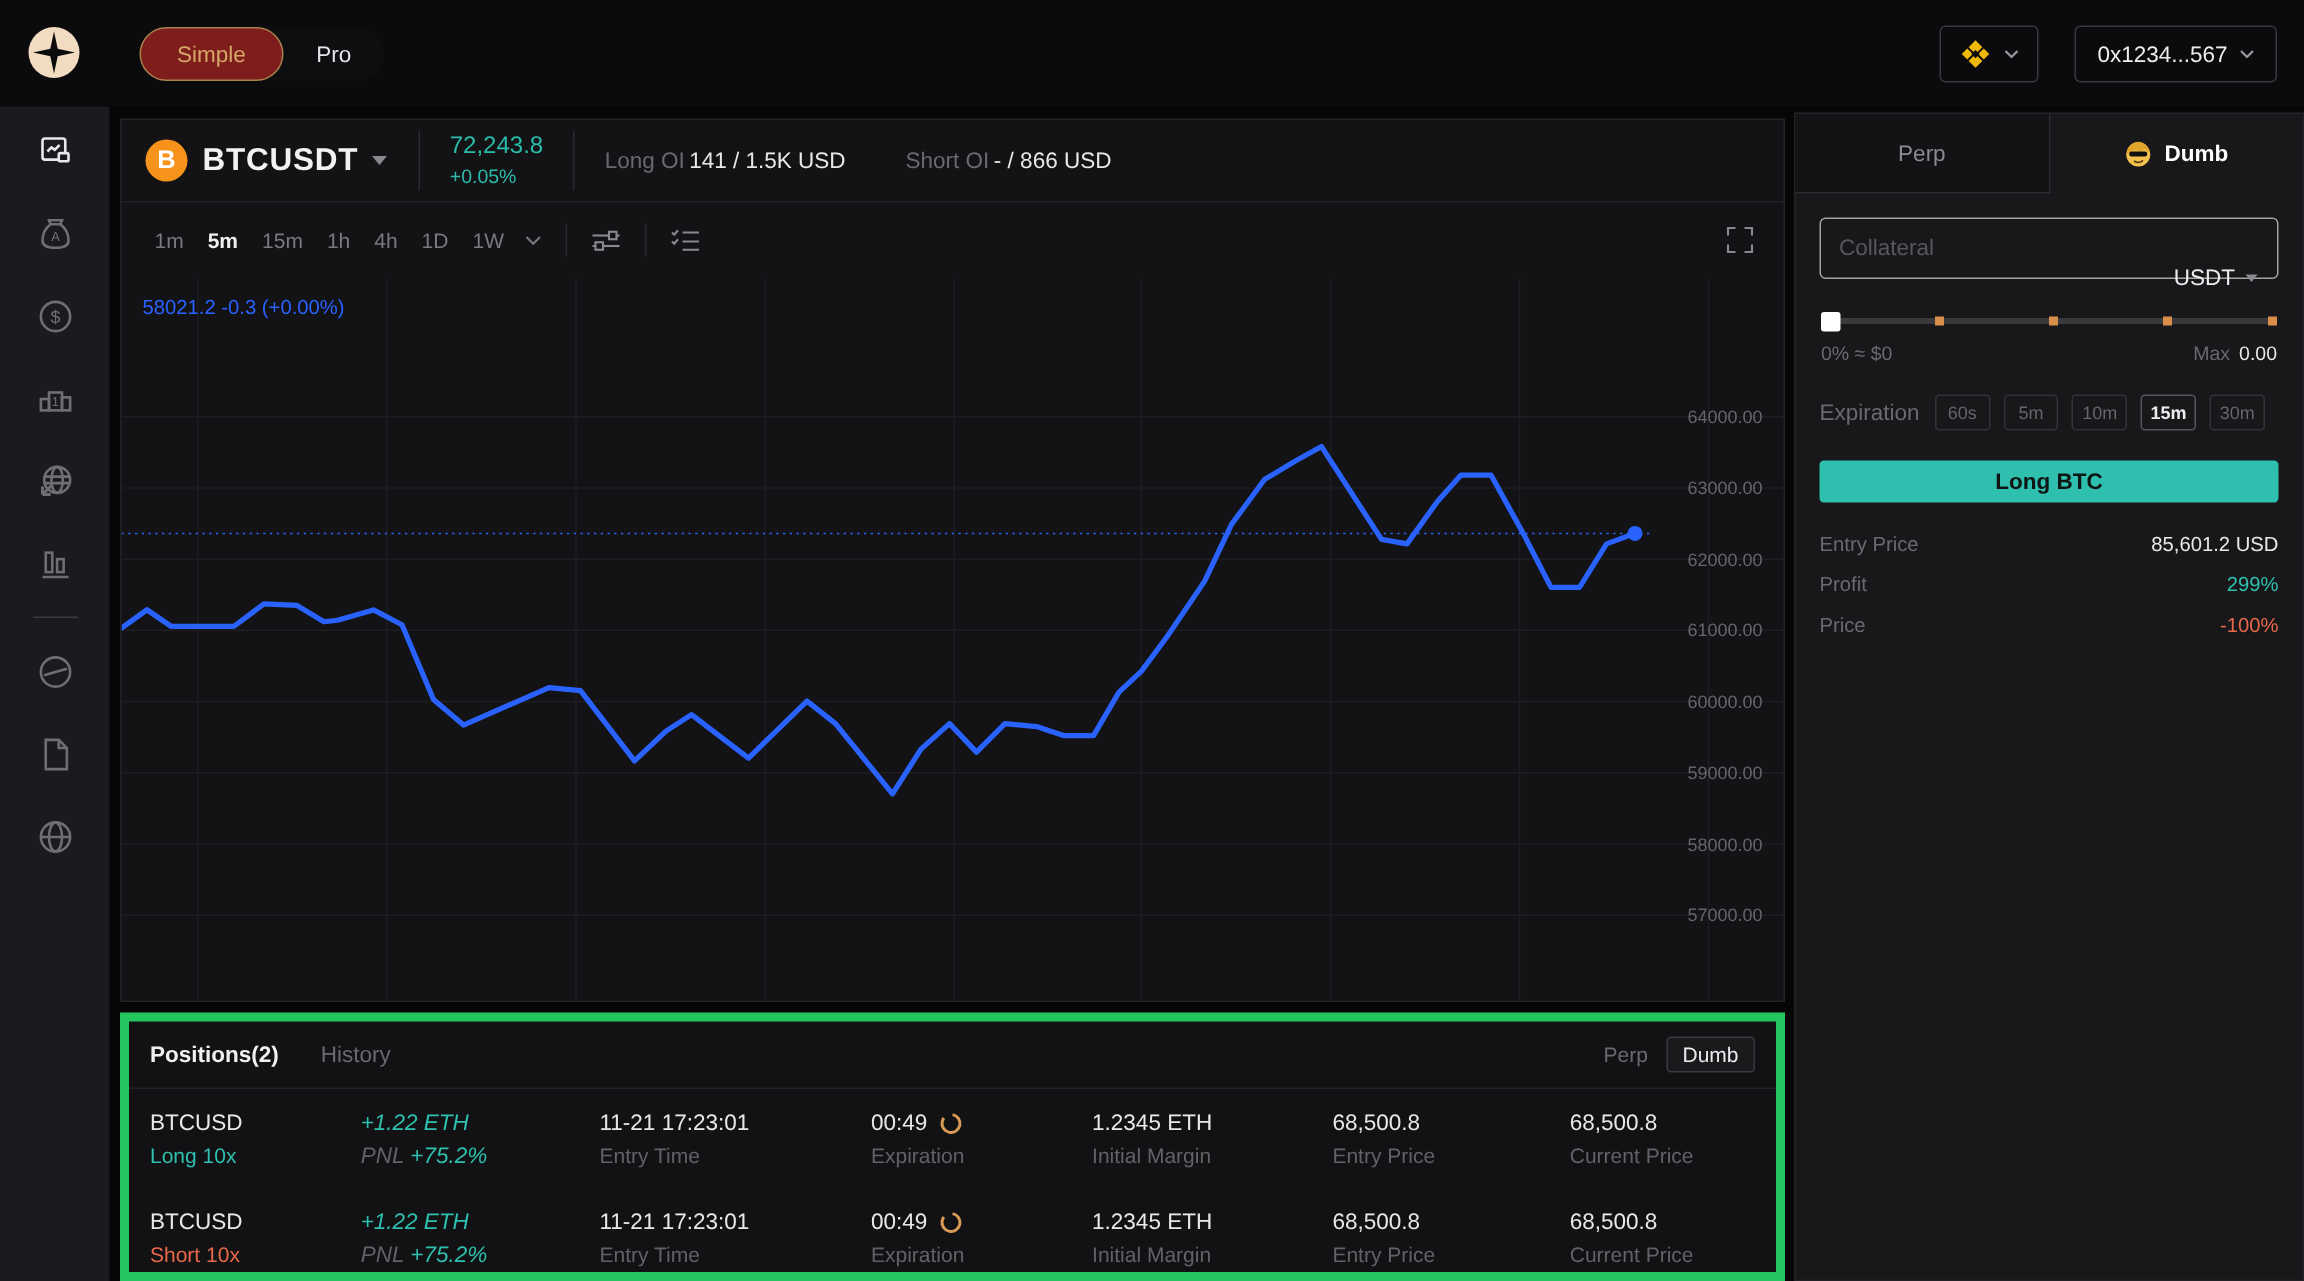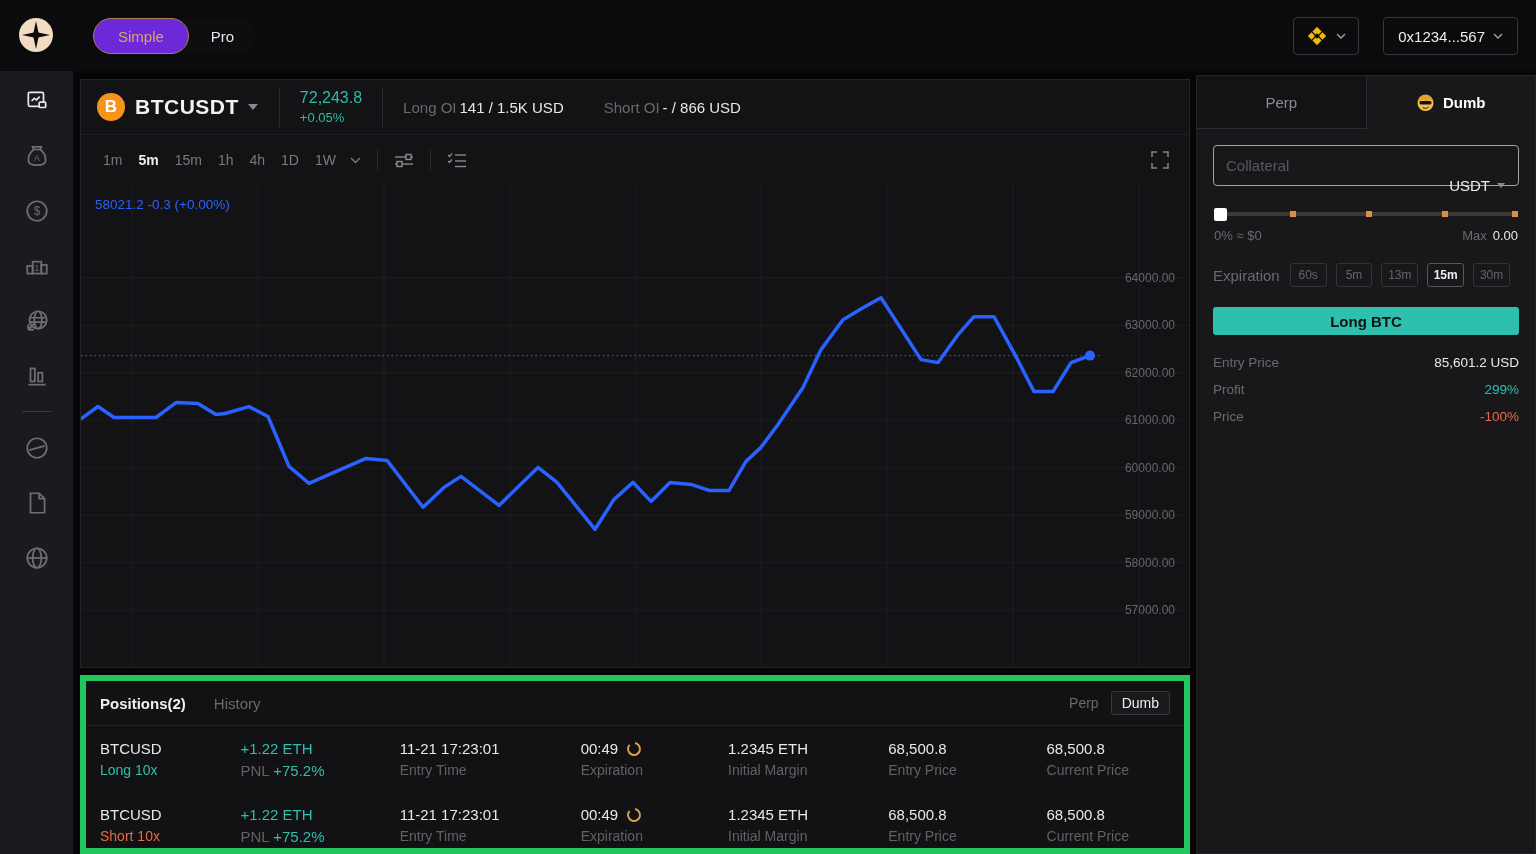--- a/index.html
+++ b/index.html
@@ -7,21 +7,21 @@
     font-family:"Liberation Sans", sans-serif; color:#E8E8EA; }
   svg { display:block; }
 
   
   .topbar { position:absolute; left:0; top:0; width:1536px; height:71px; background:#0B0B0D; z-index:5; }
   .logo { position:absolute; left:18px; top:17px; width:36px; height:36px; }
   .mode-toggle { position:absolute; left:93px; top:18px; height:36px; display:inline-flex;
     align-items:center; background:#0E0E10; border-radius:18px; }
   .mode-seg { height:36px; display:flex; align-items:center; padding:0 24px; font-size:15px;
     border-radius:18px; cursor:pointer; }
-  .mode-seg.simple { color:#D6A867; border:1px solid #A9824C; background:#6d28d9; }
+  .mode-seg.simple { color:#D6A867; border:1px solid #A9824C; background:#7f1d1d; }
   .mode-seg.pro { color:#E4E4E8; padding:0 22px; }
   .top-right { position:absolute; right:18px; top:17px; display:flex; gap:24px; }
   .chain-box, .wallet-box { height:38px; border:1px solid #38383C; border-radius:4px;
     display:flex; align-items:center; gap:8px; padding:0 12px; cursor:pointer; background:#0B0B0D; }
   .wallet-box { font-size:15px; color:#ECECEF; padding:0 14px; }
 
   
   .sidebar { position:absolute; left:0; top:71px; width:73px; height:783px; background:#1A1B1E; }
   .side-item { width:73px; height:55px; display:flex; align-items:center; justify-content:center;
     color:#6E6E73; cursor:pointer; }
@@ -70,21 +70,21 @@
   .pos-tab { font-size:15px; margin-right:28px; cursor:pointer; color:#6A6A6E; }
   .pos-tab.active { color:#F0F0F2; font-weight:bold; }
   .pos-tabs-right { margin-left:auto; display:flex; align-items:center; gap:12px; }
   .pos-filter-perp { color:#6A6A6E; font-size:14px; cursor:pointer; }
   .pos-filter-dumb { color:#ECECEF; font-size:14px; border:1px solid #3A3A3E; border-radius:3px;
     padding:3px 10px; cursor:pointer; background:#1A1A1D; }
   .pos-row { height:66px; display:flex; align-items:center; }
   .pos-cell { display:flex; flex-direction:column; gap:5px; }
   .pos-val { font-size:15px; color:#E8E8EA; }
   .pos-lab { font-size:14px; color:#626266; }
-  .c1{ width:156px; padding-left:14px; } .c2{ width:161px; } .c3{ width:183px; }
+  .c1{ width:156px; padding-left:14px; } .c2{ width:161px;font-style:italic; } .c3{ width:183px; }
   .c4{ width:149px; } .c5{ width:162px; } .c6{ width:160px; } .c7{ width:139px; }
   .teal { color:#2EBFAE !important; } .red { color:#E8694A !important; }
   .pnl-wrap { font-size:15px; color:#626266; }
   .timer { display:flex; align-items:center; gap:8px; }
 
   
   .trade-panel { position:absolute; left:1196px; top:75px; width:340px; height:779px;
     background:#18181B; border:1px solid #232327; }
   .panel-tabs { display:flex; height:53px; }
   .ptab { flex:1; display:flex; align-items:center; justify-content:center; font-size:15px; cursor:pointer; gap:8px; }
@@ -450,21 +450,21 @@
     <span class="max-wrap">
       <span>Max</span>
       <span class="max-val">0.00</span>
     </span>
   </div>
 
   <div class="exp-row">
     <span class="exp-label">Expiration</span>
     <button class="exp-btn">60s</button>
     <button class="exp-btn">5m</button>
-    <button class="exp-btn">13m</button>
+    <button class="exp-btn">10m</button>
     <button class="exp-btn active">15m</button>
     <button class="exp-btn">30m</button>
   </div>
 
   <div class="side-btns">
     <button class="btn-long">Long BTC</button>
   </div>
 
   <div class="info-rows">
     <div class="info-row">

